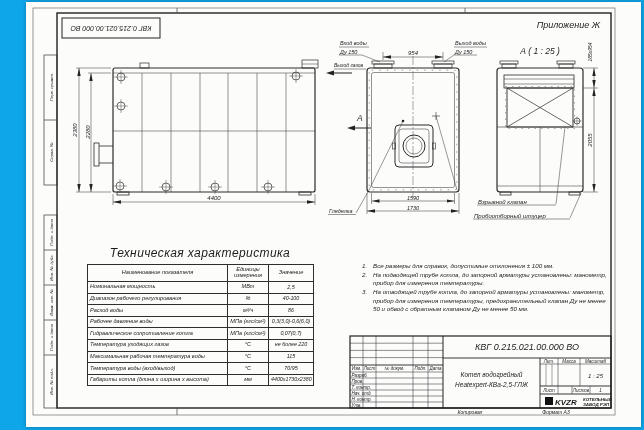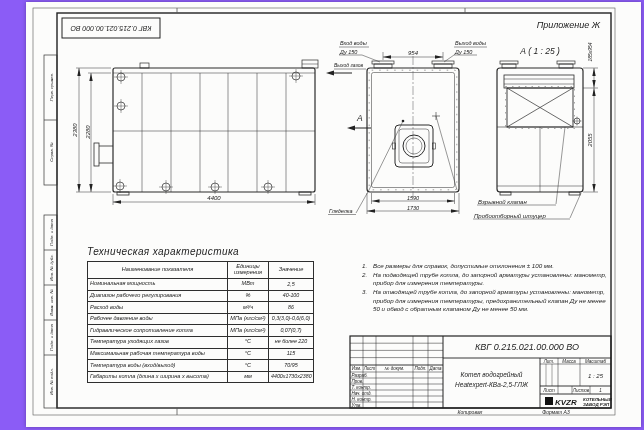--- a/index.html
+++ b/index.html
@@ -1,23 +1,23 @@
 <!DOCTYPE html>
 <html><head>
 <meta charset="utf-8">
 <style>
   html,body{margin:0;padding:0;background:#e9e9e6;font-family:"Liberation Sans",sans-serif;}
-  .stage{position:relative;width:644px;height:430px;background:#8b5cf6;overflow:hidden;}
+  .stage{position:relative;width:644px;height:430px;background:#0ea5e9;overflow:hidden;}
   .paper{position:absolute;left:26px;top:2px;width:615px;height:425px;background:#fcfcfb;box-shadow:0 0 4px rgba(0,0,0,.3);}
   svg{position:absolute;left:0;top:0;}
   svg text{font-family:"Liberation Sans",sans-serif;font-style:italic;fill:#1c1c1c;}
   .lbl{font-size:5.5px;}
   
   .tech{position:absolute;left:87px;top:246px;width:226px;color:#1c1c1c;}
-  .tech-title{font-style:italic;font-size:10px;text-align:left;letter-spacing:.4px;margin-bottom:4px;white-space:nowrap;}
+  .tech-title{font-style:italic;font-size:12px;text-align:center;letter-spacing:.4px;margin-bottom:4px;white-space:nowrap;}
   table.tt{border-collapse:collapse;width:226px;table-layout:fixed;}
   table.tt col.c1{width:140px;} table.tt col.c2{width:41px;} table.tt col.c3{width:45px;}
   table.tt td,table.tt th{border:0.75px solid #2e2e2e;font-style:italic;font-weight:normal;
       font-size:5.6px;line-height:1.05;padding:0 2px;color:#1c1c1c;}
   table.tt th{height:16px;text-align:center;}
   table.tt td{height:10.6px;}
   table.tt td.nm{text-align:left;}
   table.tt td.un,table.tt td.vl{text-align:center;}
   table.tt td.vl{font-size:5.3px;}
   

